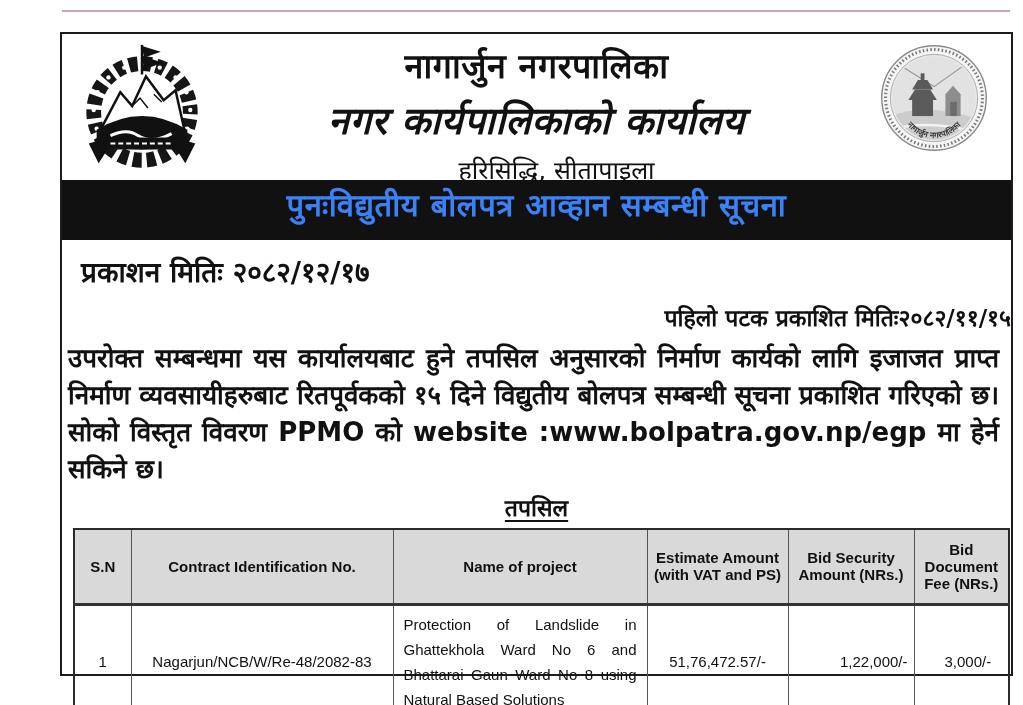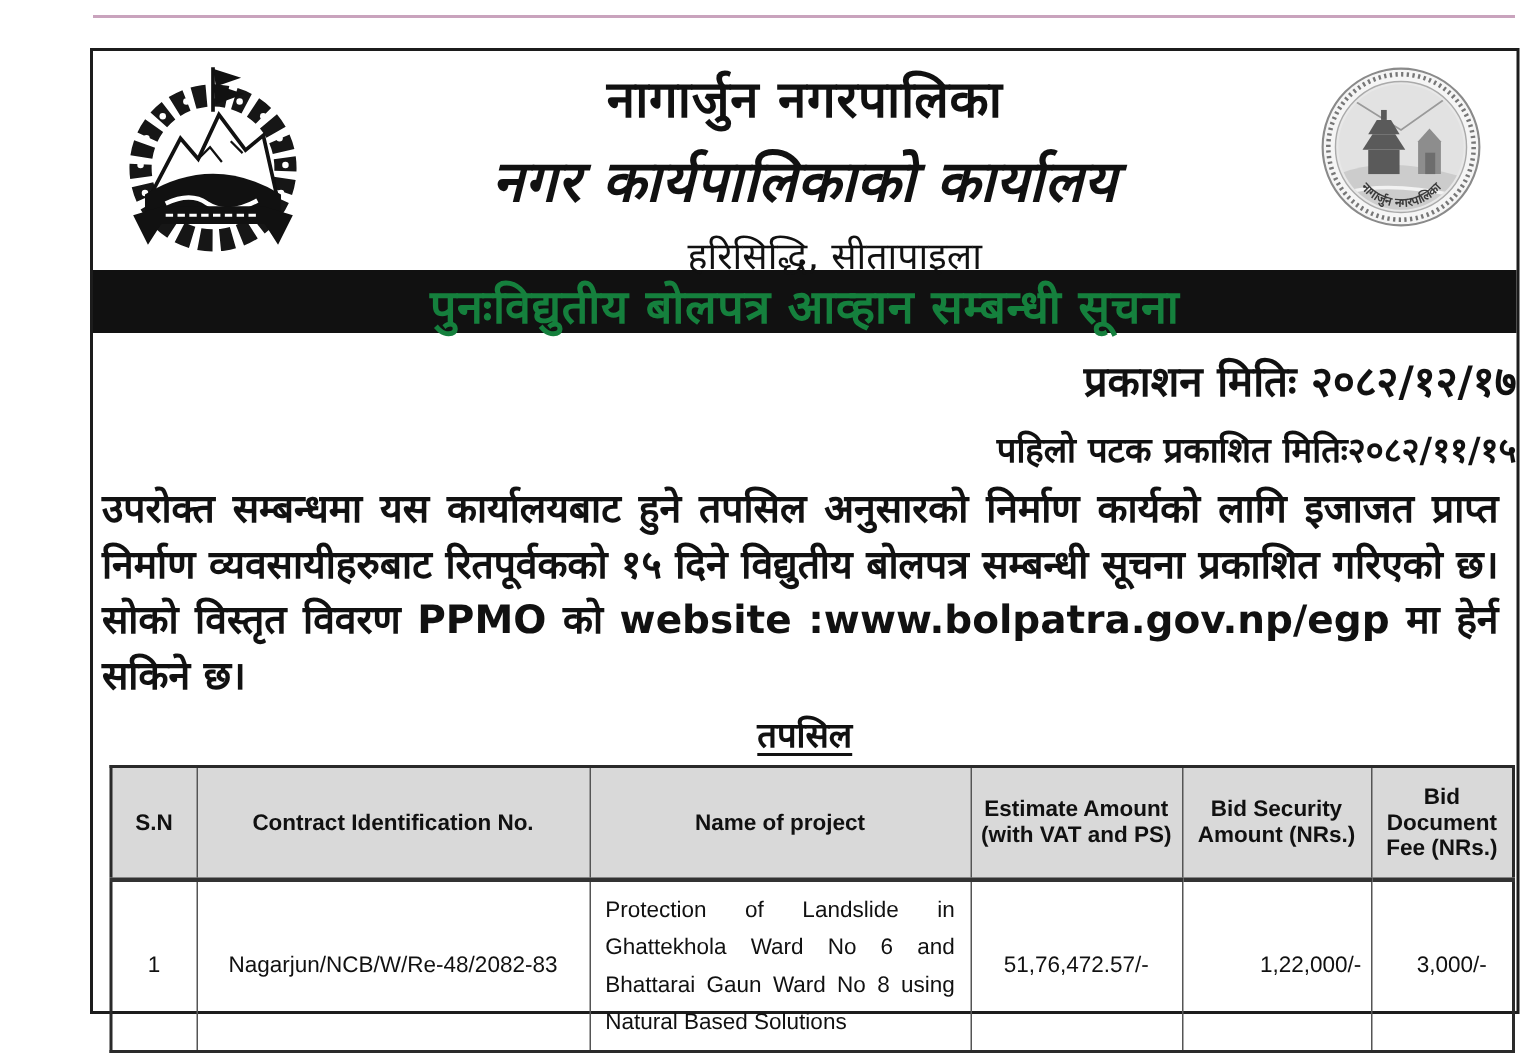--- a/index.html
+++ b/index.html
@@ -17,24 +17,24 @@
     border:2.5px solid #1c1c1c; background:#fff;
   }
   .doc-header { position:relative; height:146px; text-align:center; }
   .logo { position:absolute; }
   #logo-left { left:20px; top:5px; width:120px; height:138px; }
   #logo-right { right:20px; top:7px; width:114px; height:114px; }
   .h-line1 { padding-top:8px; font-size:34px; font-weight:bold; letter-spacing:0.5px; }
   .h-line2 { margin-top:5px; font-size:38px; font-weight:bold; letter-spacing:0.5px;font-style:italic; }
   .h-line3 { margin-top:7px; font-size:25px; font-weight:500;padding-left:40px; }
   .banner {
-    height:42px; background:#111111; color:#15803d; text-align:center;
+    height:60px; background:#111111; color:#3b82f6; text-align:center;
     font-size:31px; font-weight:bold; line-height:50px; letter-spacing:0.5px;
   }
-  .date-line1 { margin-top:12px; text-align:right; font-size:28px; font-weight:bold;margin-left:19px; }
+  .date-line1 { margin-top:12px; text-align:left; font-size:28px; font-weight:bold;margin-left:19px; }
   .date-line2 { margin-top:11px; text-align:right; font-size:23px; font-weight:bold; }
   .body-para {
     margin:7px 12px 0 6px; font-size:26px; font-weight:700; line-height:37px;
     text-align:justify; text-align-last:left;
   }
   .tapasil { margin-top:3px; text-align:center; font-size:23px; font-weight:bold;
     text-decoration:underline; text-underline-offset:4px; }
   table.notice-table {
     margin-left:11px; margin-top:5px; width:935px; border-collapse:collapse;
     font-family:"Liberation Sans", sans-serif;

